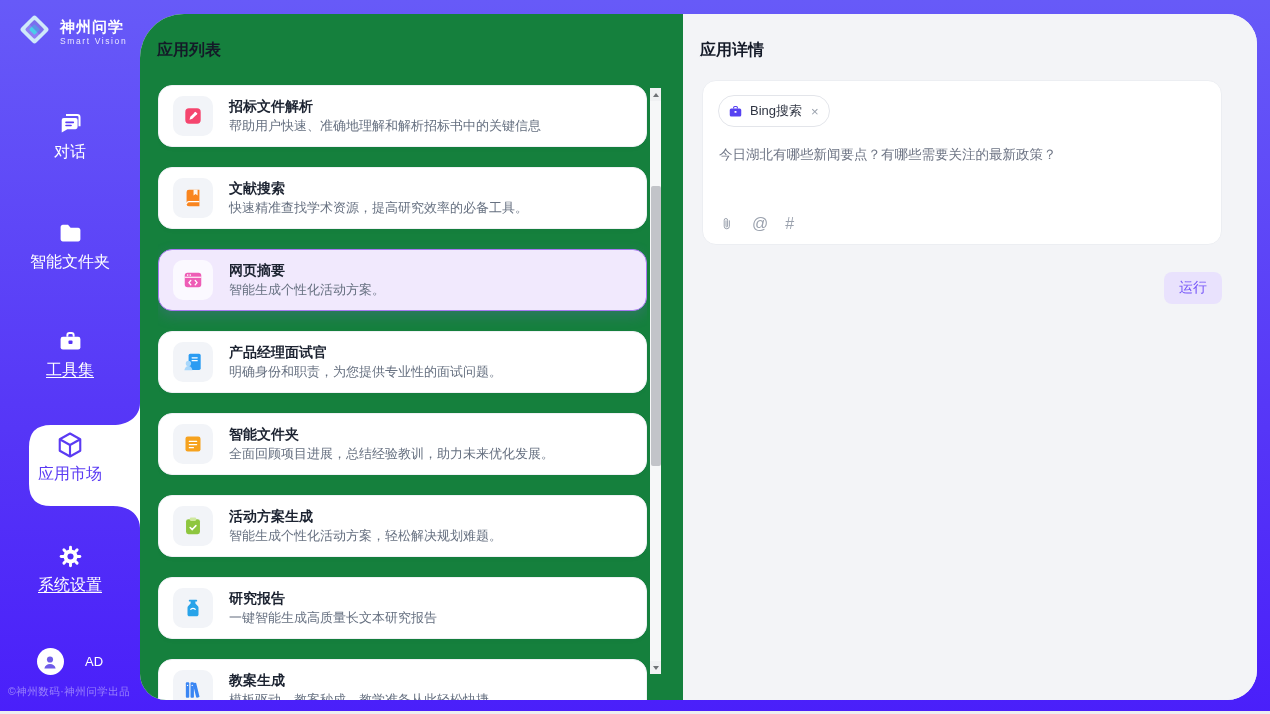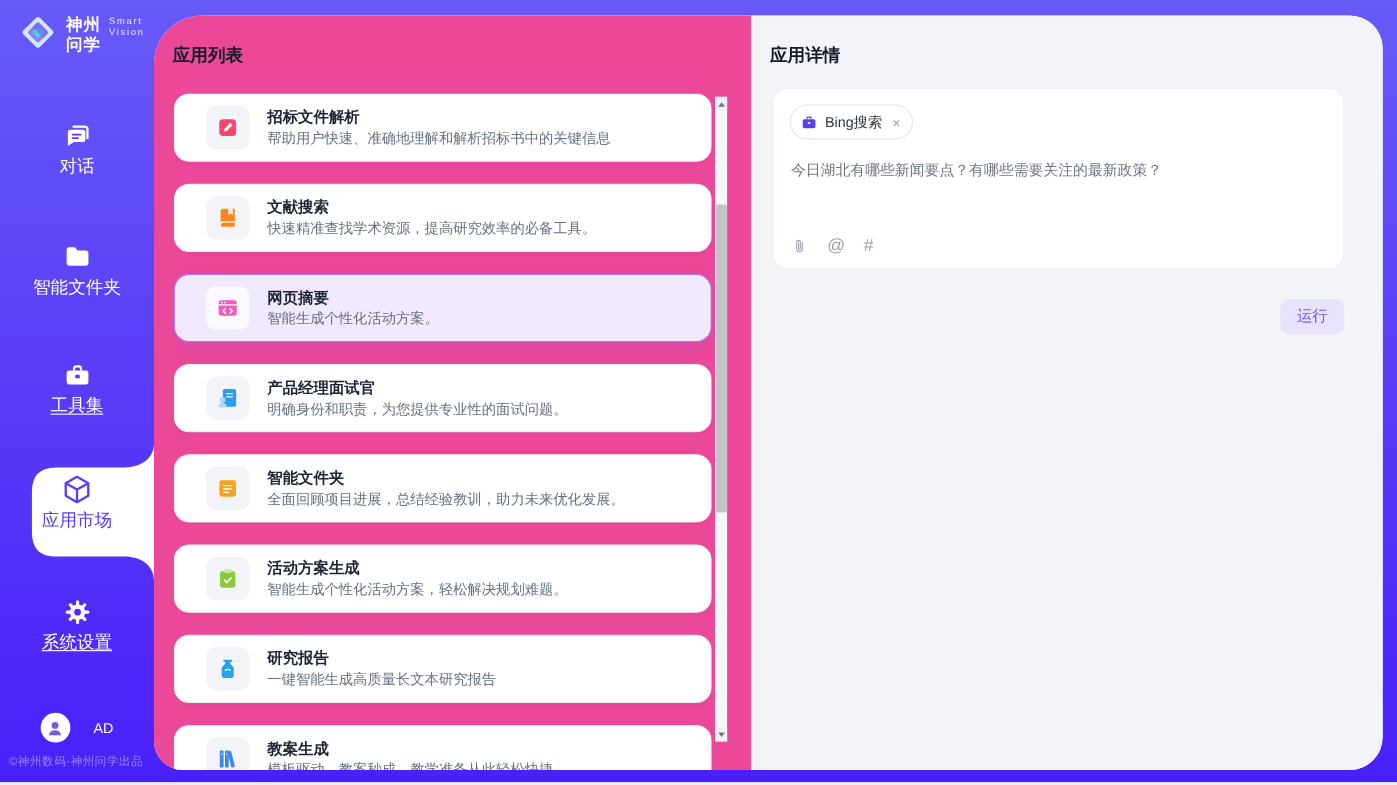--- a/index.html
+++ b/index.html
@@ -7,44 +7,44 @@
     width:1270px;height:714px;position:relative;overflow:hidden;
     background:linear-gradient(180deg,#675af8 0%,#5636f7 60%,#4a1ffa 100%);
     font-family:"Liberation Sans","DejaVu Sans",sans-serif;
     -webkit-font-smoothing:antialiased;
   }
   .bottom-strip{position:absolute;left:0;right:0;bottom:0;height:3px;background:#eceef1;z-index:9;}
 
   
   .sidebar{position:absolute;left:0;top:0;width:140px;height:100%;z-index:4;}
   .brand{position:absolute;top:11px;left:16px;display:flex;align-items:center;gap:7px;}
-  .brand-text{display:flex;flex-direction:row;}
+  .brand-text{display:flex;flex-direction:column;}
   .brand-name{color:#fff;font-weight:700;font-size:15px;letter-spacing:1px;line-height:18px;}
   .brand-sub{color:rgba(255,255,255,.85);font-size:8.5px;letter-spacing:1.6px;}
   .nav-item{position:absolute;left:0;width:140px;display:flex;flex-direction:column;align-items:center;gap:7px;color:#fff;cursor:pointer;z-index:3;}
   .nav-icon{display:flex;align-items:center;justify-content:center;height:30px;}
   .nav-label{font-size:16px;line-height:14px;}
   .nav-label.u{text-decoration:underline;text-underline-offset:2px;}
   .nav-item.active{color:#5b3bf3;}
   .active-tab{position:absolute;left:25px;top:403px;z-index:2;}
   .user-row{position:absolute;left:0;top:648px;width:140px;display:flex;align-items:center;justify-content:center;gap:21px;cursor:pointer;}
   .avatar{width:27px;height:27px;border-radius:50%;background:#fff;display:flex;align-items:center;justify-content:center;}
   .user-initials{color:#fff;font-size:13px;}
   .sidebar-footer{position:absolute;left:8px;top:685px;width:140px;color:rgba(255,255,255,.42);font-size:10.5px;letter-spacing:.5px;}
 
   
   .content{position:absolute;left:140px;top:14px;right:13px;bottom:14px;background:#f3f4f7;
     border-radius:44px 30px 30px 26px;overflow:hidden;display:flex;z-index:2;}
 
   
-  .panel-list{width:543px;flex:none;background:#ec4899;position:relative;text-decoration:underline;}
+  .panel-list{width:543px;flex:none;background:#15803d;position:relative;text-decoration:underline;}
   .panel-title{position:absolute;top:26px;left:17px;font-size:16px;font-weight:700;color:#141a28;}
   .list{position:absolute;top:71px;left:18px;width:489px;bottom:0;overflow:hidden;}
   .card{box-sizing:border-box;height:62px;border:1px solid #eff1f5;border-radius:14px;background:#fff;
-    display:flex;align-items:center;padding-left:28px;gap:16px;margin-bottom:20px;
+    display:flex;align-items:center;padding-left:14px;gap:16px;margin-bottom:20px;
     box-shadow:0 2px 4px rgba(20,30,70,.03);cursor:pointer;}
   .card.selected{background:#f1e9fd;border-color:#a678f0;box-shadow:0 5px 14px rgba(140,90,235,.22);}
   .card-icon-box{width:40px;height:40px;border-radius:10px;background:#f2f4f8;display:flex;align-items:center;justify-content:center;flex:none;}
   .card.selected .card-icon-box{background:#fbf9ff;}
   .card-icon{display:flex;}
   .card-title{font-size:14px;font-weight:700;color:#1c2331;line-height:15px;}
   .card-desc{font-size:13px;color:#667080;margin-top:5px;line-height:14px;white-space:nowrap;}
 
   
   .scrollbar{position:absolute;left:510px;top:74px;width:11px;height:586px;background:#f6f7f8;}

